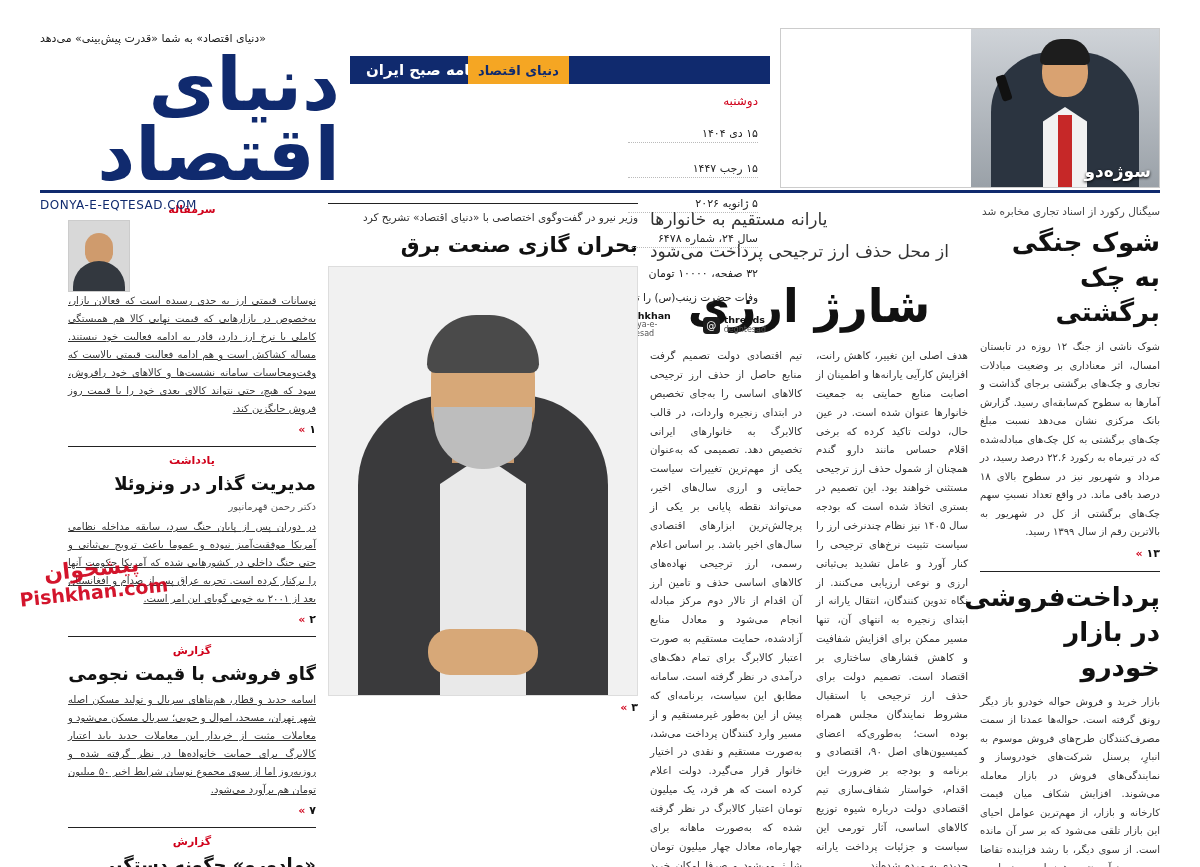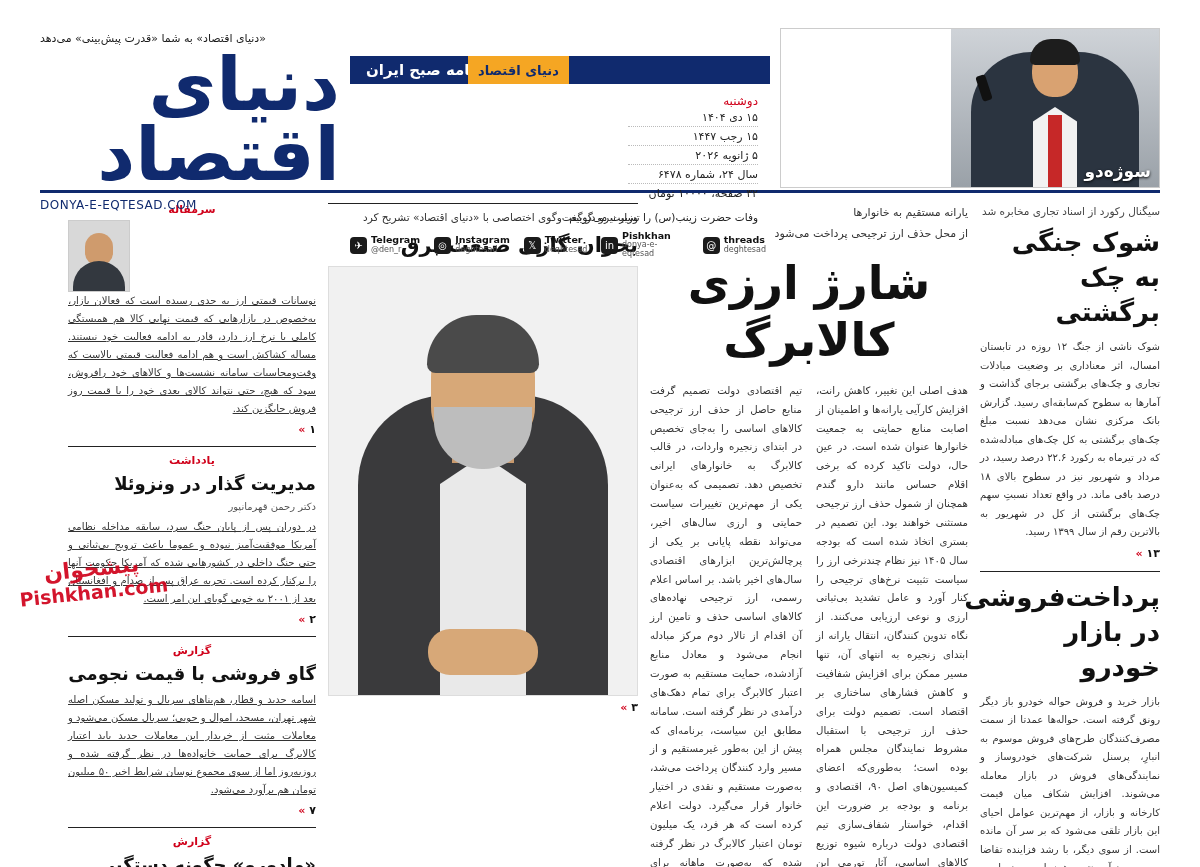--- a/index.html
+++ b/index.html
@@ -89,21 +89,21 @@
   }
   .dateblock {
     width: 100%;
     display: flex;
     flex-direction: column;
     align-items: flex-start;
     padding: 10px 12px 0 0;
     border-top: 0;
   }
   .dateblock .day { color: #d0021b; font-size: 12px; margin-bottom: 3px; }
-  .dateblock .ln { font-size: 11px; color: #222; margin-bottom: 3px; border-bottom: 1px dotted #bbb; padding-bottom: 2px; width: 130px; text-align: right;}
+  .dateblock .ln { font-size: 11px; color: #222; margin-bottom: 3px; border-bottom: 1px dotted #bbb; padding-bottom: 2px; width: 130px; text-align: right; margin-top: 16px;}
   .dateblock .ln.last { border-bottom: none; }
   .mourn {
     font-size: 10.5px; color: #222;
     margin-top: 6px;
     text-align: right;
   }
   .socialbar {
     display: flex;
     flex-direction: row-reverse;
     gap: 14px;
@@ -124,21 +124,21 @@
 
   
   .mast-ad {
     width: 380px; height: 160px;
     display: flex;
     flex-direction: row;
     border: 1px solid #ccc;
     overflow: hidden;
   }
   .ad-left {
-    width: 208px;
+    width: 188px;
     background: linear-gradient(180deg,#cfd3d8,#9aa1a8);
     position: relative;
   }
   .ad-person {
     position: absolute; bottom: 0; left: 20px; right: 20px; height: 135px;
     background: #2b3440;
     border-radius: 60px 60px 0 0;
   }
   .ad-head {
     position: absolute; top: 16px; left: 50%; transform: translateX(-50%);
@@ -195,21 +195,21 @@
   }
   .pagelink {
     display:inline-block; margin-top:4px; font-size:11px; color:#111; font-weight:bold;
   }
   .pagelink .chev { color:#d0021b; }
   .sep { border-top:1px solid #222; margin:10px 0 8px; }
 
   
   .lead-top { display:flex; flex-direction:row-reverse; gap:12px; }
   .lead-right { flex:1; }
-  .sub-kicker { font-size:11px; color:#333; text-align:right; line-height:1.9;}
+  .sub-kicker { font-size:17px; color:#333; text-align:left; line-height:1.9;}
   .lead-title {
     font-size: 46px; font-weight: bold; color:#111; text-align:center;
     line-height:1.25; margin:10px 0 12px;
   }
   .photo-card { width: 310px; }
   .photo-cap-kicker { font-size:10.5px; color:#333; text-align:right; line-height:1.7; border-top:1px solid #222; padding-top:5px;}
   .photo-cap-title { font-size:21px; font-weight:bold; color:#111; text-align:right; margin:4px 0 6px; line-height:1.4;}
   .photo-frame {
     width:100%; height:430px; border:1px solid #ddd; overflow:hidden; position:relative;
     background: linear-gradient(180deg,#f3f3f3,#e8e8e8);
@@ -367,21 +367,20 @@
             <div class="ph-hands"></div>
           </div>
           <div class="pagelink"><span>۳</span> <span class="chev">»</span></div>
         </div>
 
         <div class="lead-right">
           <div class="sub-kicker">یارانه مستقیم به خانوارها</div>
           <div class="sub-kicker">از محل حذف ارز ترجیحی پرداخت می‌شود</div>
           <div class="lead-title">
             <div>شارژ ارزی</div>
-            <div>کالابرگ</div>
           </div>
           <div class="lead-body-wrap">
             <div class="lead-col">تیم اقتصادی دولت تصمیم گرفت منابع حاصل از حذف ارز ترجیحی کالاهای اساسی را به‌جای تخصیص در ابتدای زنجیره واردات، در قالب کالابرگ به خانوارهای ایرانی تخصیص دهد. تصمیمی که به‌عنوان یکی از مهم‌ترین تغییرات سیاست حمایتی و ارزی سال‌های اخیر، می‌تواند نقطه پایانی بر یکی از پرچالش‌ترین ابزارهای اقتصادی سال‌های اخیر باشد. بر اساس اعلام رسمی، ارز ترجیحی نهاده‌های کالاهای اساسی حذف و تامین ارز آن اقدام از تالار دوم مرکز مبادله انجام می‌شود و معادل منابع آزادشده، حمایت مستقیم به صورت اعتبار کالابرگ برای تمام دهک‌های درآمدی در نظر گرفته است. سامانه مطابق این سیاست، برنامه‌ای که پیش از این به‌طور غیرمستقیم و از مسیر وارد کنندگان پرداخت می‌شد، به‌صورت مستقیم و نقدی در اختیار خانوار قرار می‌گیرد. دولت اعلام کرده است که هر فرد، یک میلیون تومان اعتبار کالابرگ در نظر گرفته شده که به‌صورت ماهانه برای چهارماه، معادل چهار میلیون تومان شارژ می‌شود و صرفا امکان خرید اقلام مشخص از فروشگاه‌های طرف قرارداد را دارد.</div>
             <div class="lead-col">هدف اصلی این تغییر، کاهش رانت، افزایش کارآیی یارانه‌ها و اطمینان از اصابت منابع حمایتی به جمعیت خانوارها عنوان شده است. در عین حال، دولت تاکید کرده که برخی اقلام حساس مانند دارو گندم همچنان از شمول حذف ارز ترجیحی مستثنی خواهند بود. این تصمیم در بستری اتخاذ شده است که بودجه سال ۱۴۰۵ نیز نظام چندنرخی ارز را سیاست تثبیت نرخ‌های ترجیحی را کنار آورد و عامل تشدید بی‌ثباتی ارزی و نوعی ارزیابی می‌کنند. از نگاه تدوین کنندگان، انتقال یارانه از ابتدای زنجیره به انتهای آن، تنها مسیر ممکن برای افزایش شفافیت و کاهش فشارهای ساختاری بر اقتصاد است. تصمیم دولت برای حذف ارز ترجیحی با استقبال مشروط نمایندگان مجلس همراه بوده است؛ به‌طوری‌که اعضای کمیسیون‌های اصل ۹۰، اقتصادی و برنامه و بودجه بر ضرورت این اقدام، خواستار شفاف‌سازی تیم اقتصادی دولت درباره شیوه توزیع کالاهای اساسی، آثار تورمی این سیاست و جزئیات پرداخت یارانه جدیدی به مردم شده‌اند.</div>
           </div>
 
         </div>
       </div>
 
     </div>

